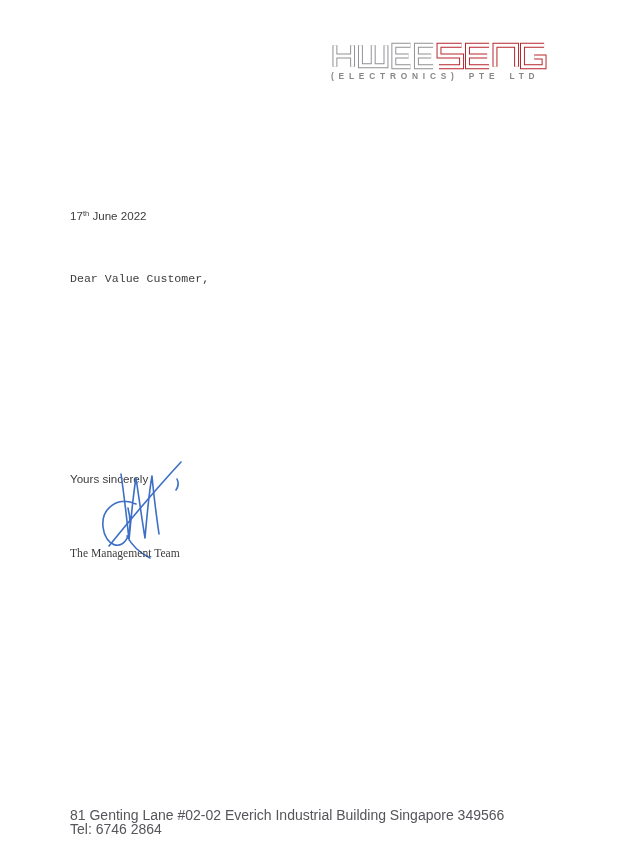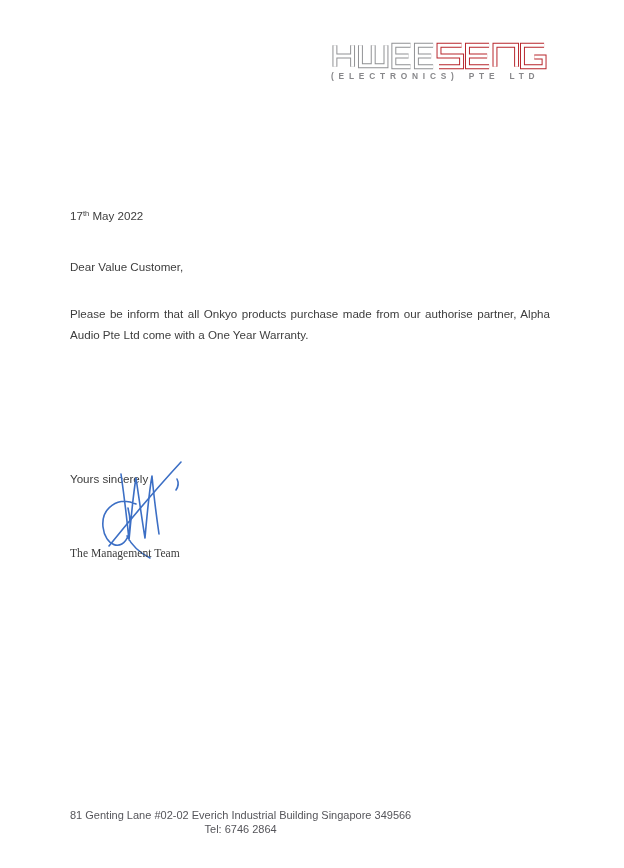--- a/index.html
+++ b/index.html
@@ -21,33 +21,33 @@
     font-size: 8.5px; letter-spacing: 4.9px; word-spacing: 3px;
     color: #87878a; white-space: nowrap; font-weight: bold;
     transform: scale(0.98); transform-origin: left top;
   }
   .sr { position: absolute; width: 1px; height: 1px; overflow: hidden; clip: rect(0 0 0 0); white-space: nowrap; }
 
   
   .textblock { position: absolute; left: 70px; width: 480px; font-size: 11.6px; line-height: 21px; }
   .date-line { top: 205px; }
   .date-line sup { font-size: 7.5px; vertical-align: baseline; position: relative; top: -4px; margin-top: 8px; }
-  .salutation { top: 256px; }
+  .salutation { top: 268px; font-family: Liberation Mono, monospace; }
   .para1 { top: 303px; }
   .para2 { top: 347px; }
   .jline { text-align: justify; text-align-last: justify; }
   .closing { top: 468px; }
   .signoff { top: 543px; font-family: Liberation Serif, serif; }
 
   
   .signature { position: absolute; left: 90px; top: 448px; width: 100px; height: 118px; }
   .signature path { fill: none; stroke-width: 1.6; stroke-linecap: round; stroke-linejoin: round; }
 
   
-  .footer { position: absolute; left: 70px; top: 809px; font-size: 11px; line-height: 13.5px; color: #55555a; text-align: center; }
+  .footer { position: absolute; left: 70px; top: 809px; font-size: 14px; line-height: 13.5px; color: #55555a; }
 
   
   .tube-outer path { fill: none; stroke-width: 5; stroke-linecap: butt; stroke-linejoin: miter; }
   .tube-inner path { fill: none; stroke: #ffffff; stroke-width: 3; stroke-linecap: butt; stroke-linejoin: miter; }
 </style>
 </head>
 <body>
 
 <div class="page">
 
@@ -78,29 +78,25 @@
         <path d="M134,3 H111 V14 H134 V25 H111"></path>
         <path d="M162,3 H140 V25 H162 M140,14 H160"></path>
         <path d="M168,25 V3 H190 V25"></path>
         <path d="M218,3 H196 V25 H218 V15 H208"></path>
       </g>
     </svg>
     <div class="tagline">(ELECTRONICS) PTE LTD</div>
   </div>
 
   <div class="textblock date-line">
-    <span>17</span><sup>th</sup><span> May 2022</span>
+    <span>17</span><sup>th</sup><span> June 2022</span>
   </div>
 
   <div class="textblock salutation">Dear Value Customer,</div>
 
-  <div class="textblock para1">
-    <div class="jline">Please be inform that all Onkyo products purchase made from our authorise partner, Alpha</div>
-    <div>Audio Pte Ltd come with a One Year Warranty.</div>
-  </div>
 
 
   <div class="textblock closing">Yours sincerely</div>
 
   <svg class="signature" viewBox="0 0 100 118">
     <g stroke="#3c6fc5">
       <path d="M31,26 C34,47 37,72 39,92 C41,72 43,47 46,30 C49,50 52,72 55,90 C57,67 59,44 62,28 C64,50 67,72 69,86 M46,56 C28,48 11,60 13,79 C15,98 32,104 38,88 C41,80 40,68 38,60 M37,88 C42,98 50,105 60,110"></path>
       <path d="M19,98 C40,72 68,39 91,14"></path>
       <path d="M87,31 C89,35 88,39 86,42"></path>
     </g>

